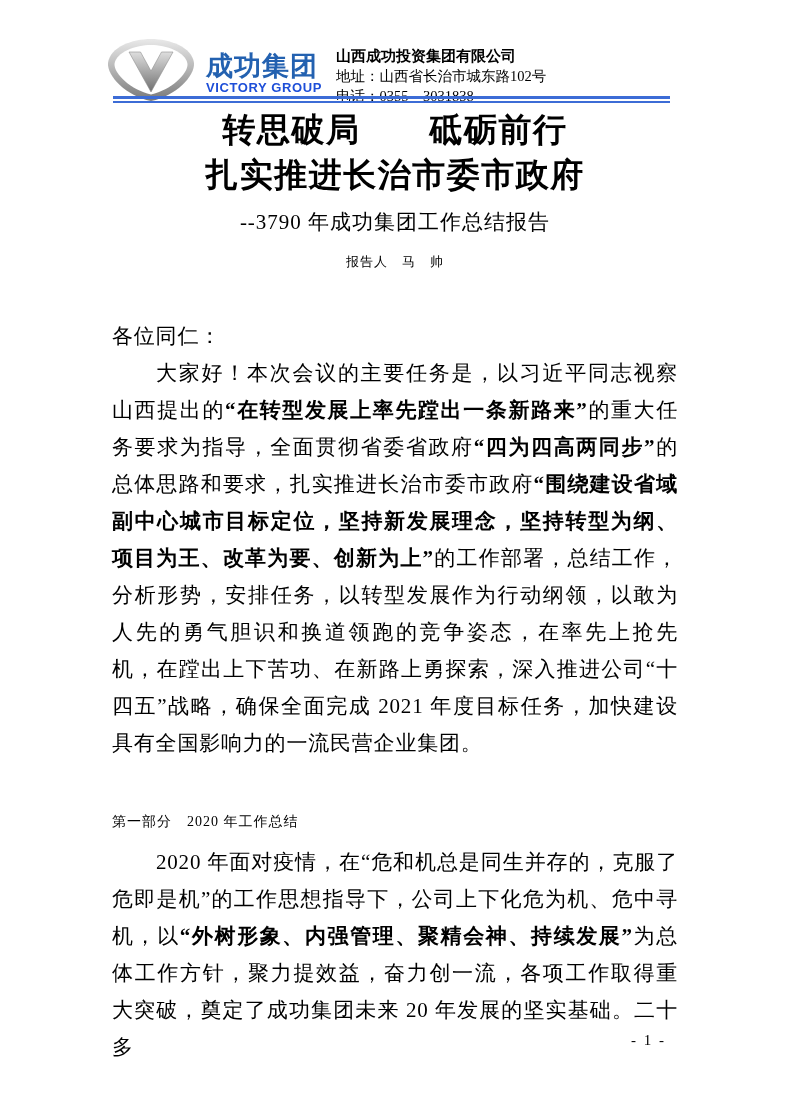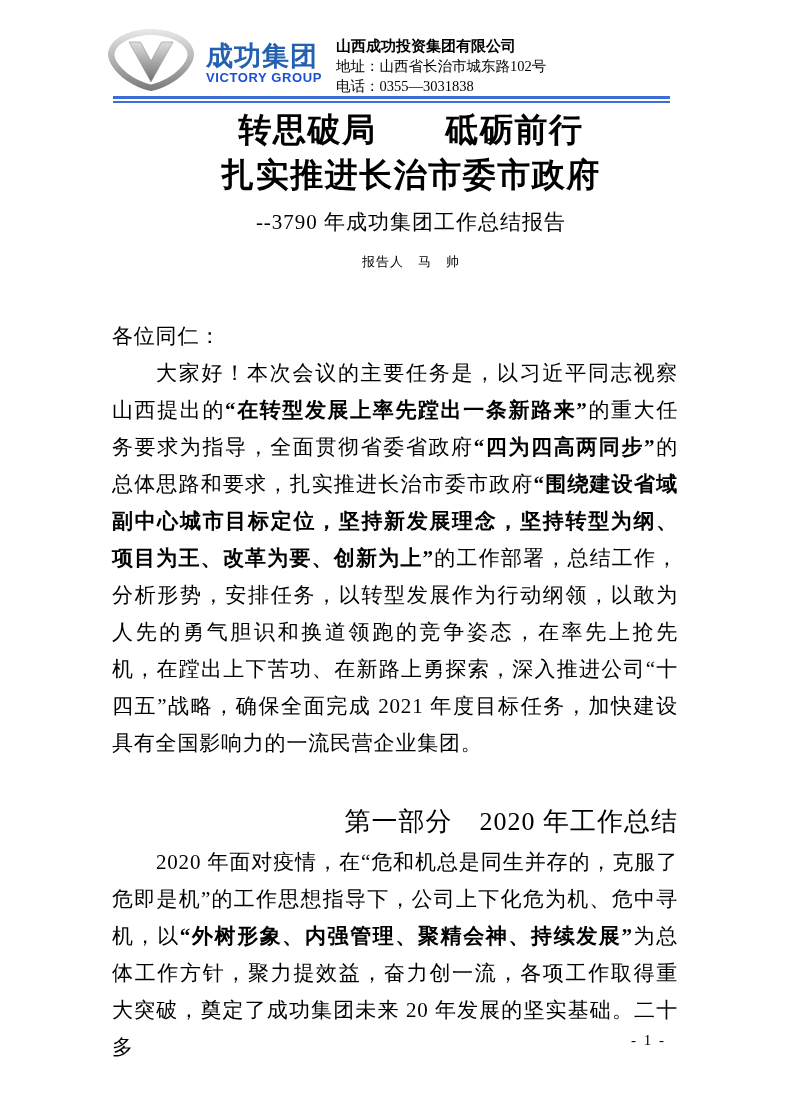--- a/index.html
+++ b/index.html
@@ -10,21 +10,21 @@
     background: #ffffff;
     overflow: hidden;
     font-family: "Liberation Serif", "DejaVu Serif", serif;
     color: #000000;
   }
 
   
   .letterhead {
     position: absolute;
     left: 106px;
-    top: 28px;
+    top: 38px;
     width: 572px;
     display: flex;
     align-items: flex-start;
   }
   .logo-wrap { width: 90px; height: 64px; flex: 0 0 auto; }
   .brand-block {
     margin-left: 10px;
     padding-top: 13px;
     flex: 0 0 auto;
     font-family: "Liberation Sans", "DejaVu Sans", sans-serif;
@@ -65,21 +65,21 @@
     top: 96px;
     width: 557px;
     height: 2px;
     border-top: 3px solid #3c6cd6;
     border-bottom: 2px solid #3c6cd6;
   }
 
   
   .title-block {
     position: absolute;
-    left: 128px;
+    left: 112px;
     top: 108px;
     width: 566px;
     text-align: center;
   }
   .doc-title {
     font-size: 33px;
     font-weight: bold;
     line-height: 45px;
     letter-spacing: 1.5px;
     white-space: nowrap;
@@ -111,24 +111,24 @@
     font-size: 21px;
     line-height: 37px;
     letter-spacing: 0.8px;
     text-align: justify;
     text-justify: inter-character;
   }
   .par.indent { text-indent: 44px; }
   .b { font-weight: bold; }
   .section-heading {
     margin: 41px 0 4px 0;
-    font-size: 26px;
+    font-size: 14px;
     line-height: 37px;
     letter-spacing: 1px;
-    text-align: right;
+    text-align: left;
     white-space: nowrap;
   }
 
   
   .page-number {
     position: absolute;
     top: 1032px;
     right: 124px;
     font-size: 15px;
     letter-spacing: 2px;

